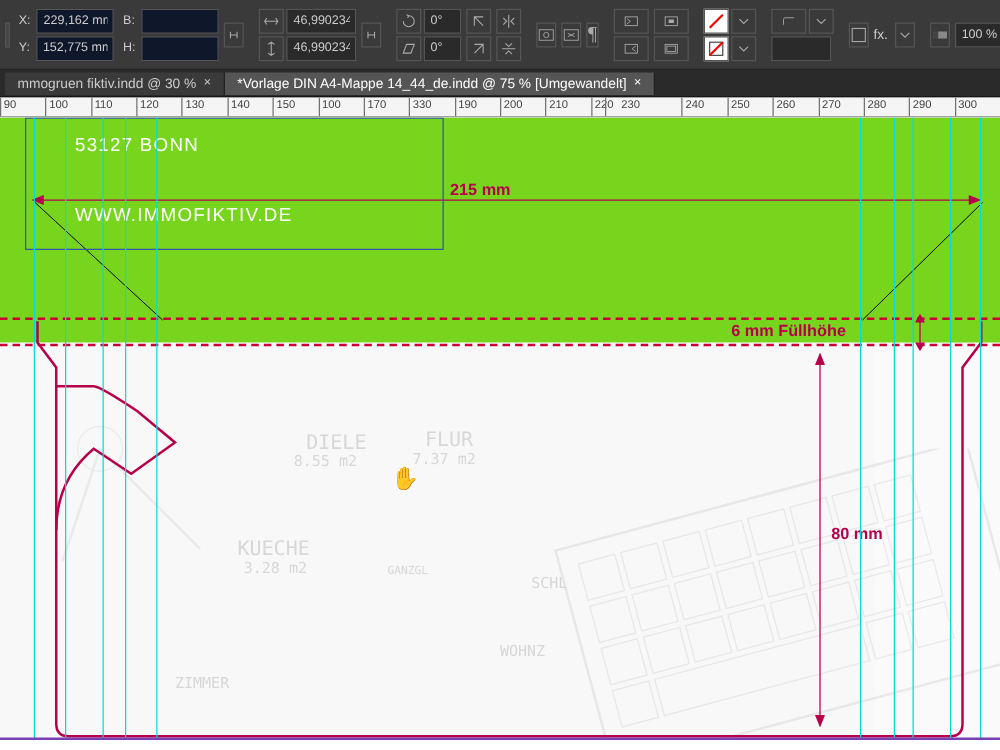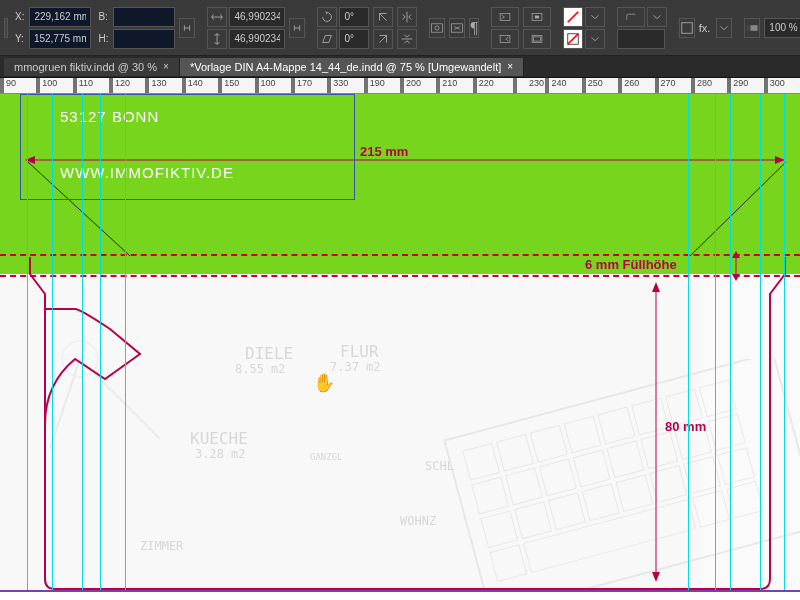--- a/index.html
+++ b/index.html
@@ -18,21 +18,21 @@
 .ref-point { width: 20px; height: 20px; display: grid; grid-template-columns: repeat(3, 1fr); grid-template-rows: repeat(3, 1fr); gap: 1px; background: #444; border: 1px solid #555; }
 .ref-point div { background: #666; border-radius: 50%; }
 .ref-point div.active { background: #fff; }
 
 .tab-bar { background: #2a2a2a; height: 22px; display: flex; align-items: center; padding-left: 4px; border-bottom: 1px solid #111; }
 .tab { background: #3a3a3a; color: #ccc; font-size: 11px; padding: 3px 10px; border-right: 1px solid #222; cursor: pointer; display: flex; align-items: center; gap: 6px; }
 .tab.active { background: #555; color: #fff; }
 .tab-close { font-size: 10px; cursor: pointer; }
 
 .ruler-h { background: #f5f5f5; height: 16px; display: flex; position: relative; border-bottom: 1px solid #888; overflow: hidden; }
-.ruler-tick { position: absolute; top: 0; font-size: 9px; color: #444; border-left: 4px solid #737373; padding-left: 2px; height: 16px; }
+.ruler-tick { position: absolute; top: 0; font-size: 9px; color: #444; border-left: 1px solid #737373; padding-left: 2px; height: 16px; }
 
 .canvas { position: relative; width: 800px; height: 506px; background: #fafafa; overflow: hidden; }
 
 .green-area { position: absolute; top: 0; left: 0; width: 800px; height: 180px; background: #78d51e; }
 .address-text { position: absolute; color: #fff; font-size: 15px; font-family: 'Arial', sans-serif; letter-spacing: 1px; }
 
 .blueprint { position: absolute; top: 180px; left: 0; width: 700px; height: 326px; background: #f4f4f4; opacity: 0.3; }
 .blueprint-text { position: absolute; color: #888; font-size: 12px; font-family: monospace; }
 
 .guide-v { position: absolute; top: 0; bottom: 0; width: 1px; background: #00dddd; }
@@ -287,21 +287,21 @@
     <div class="ruler-tick" style="left: 145.455px;">130</div>
     <div class="ruler-tick" style="left: 181.818px;">140</div>
     <div class="ruler-tick" style="left: 218.182px;">150</div>
     <div class="ruler-tick" style="left: 254.545px;">100</div>
     <div class="ruler-tick" style="left: 290.909px;">170</div>
     <div class="ruler-tick" style="left: 327.273px;">330</div>
     <div class="ruler-tick" style="left: 363.636px;">190</div>
     <div class="ruler-tick" style="left: 400px;">200</div>
     <div class="ruler-tick" style="left: 436.364px;">210</div>
     <div class="ruler-tick" style="left: 472.727px;">220</div>
-    <div class="ruler-tick" style="left: 513px; padding-left: 12px;">230</div>
+    <div class="ruler-tick" style="left: 484px; padding-left: 12px;">230</div>
     <div class="ruler-tick" style="left: 545.455px;">240</div>
     <div class="ruler-tick" style="left: 581.818px;">250</div>
     <div class="ruler-tick" style="left: 618.182px;">260</div>
     <div class="ruler-tick" style="left: 654.545px;">270</div>
     <div class="ruler-tick" style="left: 690.909px;">280</div>
     <div class="ruler-tick" style="left: 727.273px;">290</div>
     <div class="ruler-tick" style="left: 763.636px;">300</div>
   </div>
 
 <div class="canvas">

